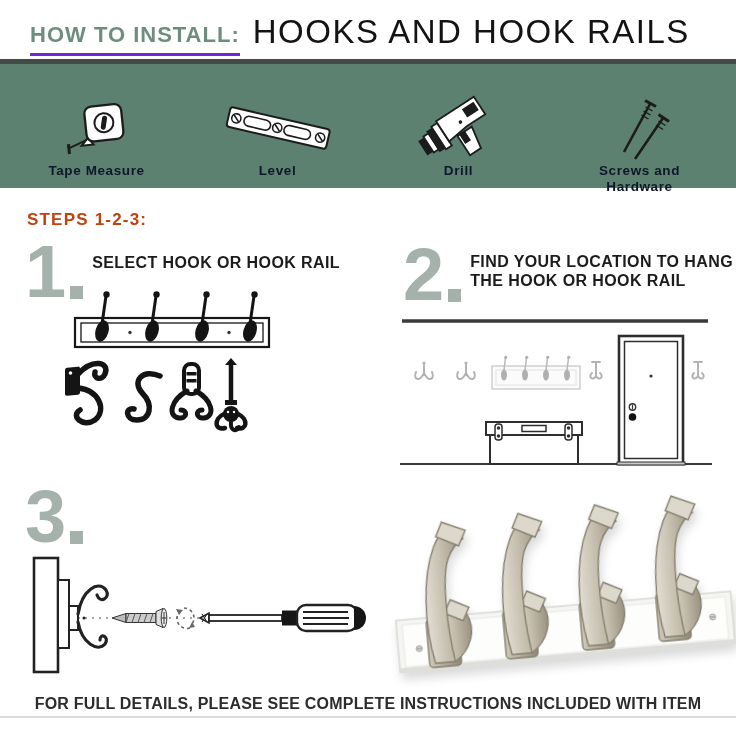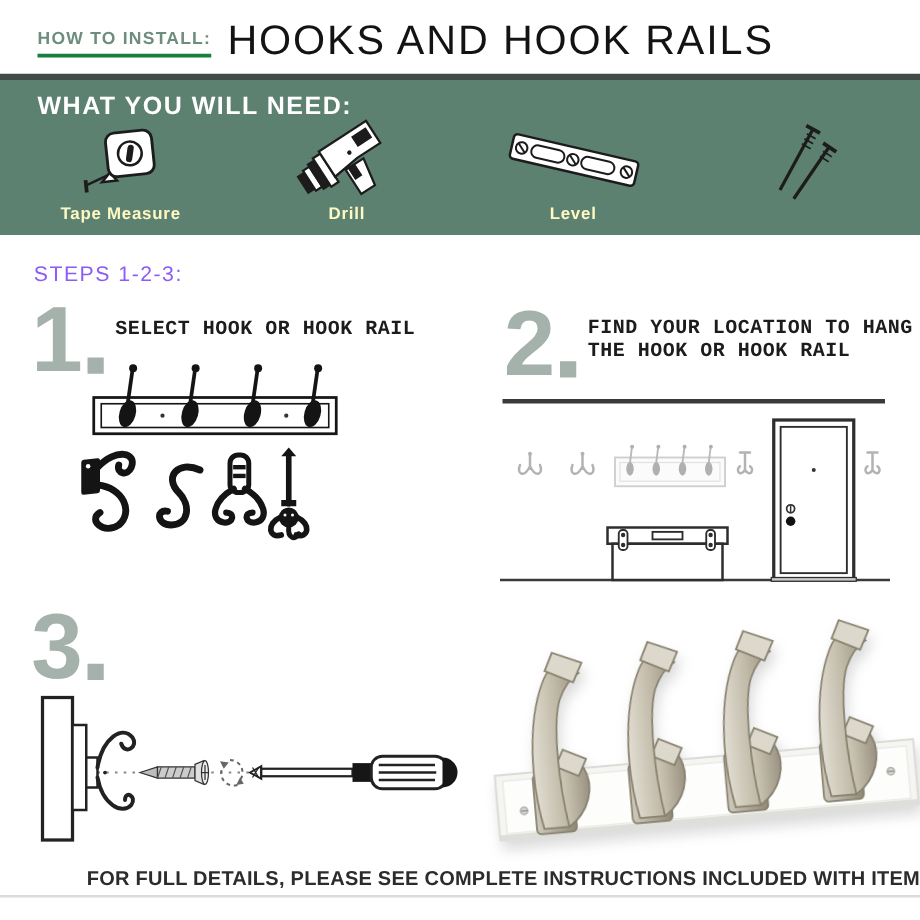--- a/index.html
+++ b/index.html
@@ -4,96 +4,114 @@
 <style>
   html,body { margin:0; padding:0; background:#ffffff; }
   .poster {
     position:relative; width:736px; height:736px; background:#ffffff;
     font-family:"Liberation Sans", sans-serif; overflow:hidden;
   }
 
   
   .header { position:absolute; top:13px; left:30px; right:20px;
             display:flex; align-items:flex-start; gap:13px; }
-  .eyebrow { font-size:14px; font-weight:bold; color:#6d8d7d; letter-spacing:1px;
-             padding-bottom:5px; border-bottom:3px solid #15803d; margin-top:9px; white-space:nowrap; }
+  .eyebrow { font-size:22px; font-weight:bold; color:#6d8d7d; letter-spacing:1px;
+             padding-bottom:5px; border-bottom:3px solid #6d28d9; margin-top:9px; white-space:nowrap; }
   .title   { font-size:33px; font-weight:normal; color:#131313; letter-spacing:1.5px; white-space:nowrap; }
 
   .divider-dark { position:absolute; top:59px; left:0; width:736px; height:5px; background:#424a46; }
 
   
   .banner { position:absolute; top:64px; left:0; width:736px; height:124px; background:#5d8171; }
   .banner-heading { position:absolute; top:10px; left:30px; font-size:20px; font-weight:bold;
                     color:#ffffff; letter-spacing:1.2px; }
   .tools { position:absolute; top:33px; left:6px; right:6px; display:flex; }
   .tool  { flex:1; display:flex; flex-direction:column; align-items:center; }
   .tool-icon { height:64px; display:flex; align-items:center; justify-content:center; }
-  .tool-label { margin-top:2px; font-size:13.5px; font-weight:bold; color:#fef9c3;
+  .tool-label { margin-top:2px; font-size:13.5px; font-weight:bold; color:#0f172a;
                 letter-spacing:.6px; text-align:center; line-height:1.2; max-width:104px; }
 
   
-  .steps-label { position:absolute; top:210px; left:27px; font-size:17px; font-weight:normal;
-                 color:#8b5cf6; letter-spacing:1.2px; }
+  .steps-label { position:absolute; top:210px; left:27px; font-size:17px; font-weight:bold;
+                 color:#c2410c; letter-spacing:1.2px; }
   .step { position:absolute; display:flex; align-items:flex-start; }
   .step-num { color:#a4b2ab; font-weight:bold; font-size:74px; line-height:.76;
               display:flex; align-items:flex-end; flex:0 0 auto; }
   .num-dot { width:13px; height:13px; background:#a4b2ab; margin-left:4px; margin-bottom:1px; }
   .step-title { font-size:16px; font-weight:bold; color:#1c1c1c; letter-spacing:.4px;
-                line-height:1.18; margin-left:9px;font-family:Liberation Mono, monospace; }
+                line-height:1.18; margin-left:9px; }
   #step1 { left:25px; top:244px; } #step1 .step-title { margin-top:10px; width:260px; }
   #step2 { left:403px; top:247px; } #step2 .step-title { margin-top:6px; width:272px; }
   #step3 { left:25px; top:489px; } #step3 .step-title { margin-top:6px; width:250px; }
 
   .illus { position:absolute; }
   #rail-illus   { left:72px;  top:288px; }
   #hooks-illus  { left:60px;  top:356px; }
   #scene-illus  { left:400px; top:314px; }
   #mount-illus  { left:26px;  top:556px; }
 
   
   .product { position:absolute; left:388px; top:496px; width:348px; height:194px; }
   .rail-wrap { position:absolute; left:0; top:6px; width:348px; height:182px;
                transform:rotate(-5deg); filter:drop-shadow(2px 7px 5px rgba(0,0,0,.14)); }
 
   
-  .footer-note { position:absolute; top:695px; left:0; width:736px; text-align:right;
+  .footer-note { position:absolute; top:695px; left:0; width:736px; text-align:center;
                  font-size:16px; font-weight:bold; color:#2c2c2c; letter-spacing:.2px; }
   .bottom-line { position:absolute; top:716px; left:0; width:736px; height:2px; background:#d8ddd9; }
 </style>
 </head>
 <body>
 
 <div class="poster">
 
   <div class="header">
     <div class="eyebrow">HOW TO INSTALL:</div>
     <div class="title">HOOKS AND HOOK RAILS</div>
   </div>
   <div class="divider-dark"></div>
 
   <div class="banner">
-    <div class="banner-heading">WHAT YOU WILL NEED:</div>
     <div class="tools">
 
       <div class="tool">
         <div class="tool-icon">
           <svg width="72" height="60" viewBox="0 0 72 60">
             <g transform="rotate(-6 36 30)">
               <path d="M7 46 L30 38" stroke="#1c1c1c" stroke-width="2" fill="none"></path>
               <path d="M6 42 l0 10" stroke="#1c1c1c" stroke-width="3"></path>
               <path d="M26 38 l-7 7 l12 0 z" fill="#ffffff" stroke="#1c1c1c" stroke-width="2"></path>
               <rect x="25" y="7" width="37" height="35" rx="7" fill="#ffffff" stroke="#1c1c1c" stroke-width="2.3"></rect>
               <circle cx="43.5" cy="24.5" r="9.5" fill="#ffffff" stroke="#1c1c1c" stroke-width="2"></circle>
               <rect x="41" y="17.5" width="5" height="14" rx="2.5" fill="#1c1c1c" transform="rotate(14 43.5 24.5)"></rect>
             </g>
           </svg>
         </div>
         <div class="tool-label">Tape Measure</div>
       </div>
 
+
+      <div class="tool">
+        <div class="tool-icon">
+          <svg width="108" height="52" viewBox="0 0 108 52">
+            <g transform="rotate(13 54 26)">
+              <rect x="3" y="15" width="102" height="20" rx="3" fill="#ffffff" stroke="#1c1c1c" stroke-width="2"></rect>
+              <rect x="19" y="20" width="27" height="10" rx="5" fill="#ffffff" stroke="#1c1c1c" stroke-width="1.6"></rect>
+              <rect x="60" y="20" width="27" height="10" rx="5" fill="#ffffff" stroke="#1c1c1c" stroke-width="1.6"></rect>
+              <circle cx="11" cy="25" r="4.6" fill="#ffffff" stroke="#1c1c1c" stroke-width="1.6"></circle>
+              <path d="M8 22 l6 6" stroke="#1c1c1c" stroke-width="1.6"></path>
+              <circle cx="53" cy="25" r="4.6" fill="#ffffff" stroke="#1c1c1c" stroke-width="1.6"></circle>
+              <path d="M50 22 l6 6" stroke="#1c1c1c" stroke-width="1.6"></path>
+              <circle cx="97" cy="25" r="4.6" fill="#ffffff" stroke="#1c1c1c" stroke-width="1.6"></circle>
+              <path d="M94 22 l6 6" stroke="#1c1c1c" stroke-width="1.6"></path>
+            </g>
+          </svg>
+        </div>
+        <div class="tool-label">Level</div>
+      </div>
 
       <div class="tool">
         <div class="tool-icon">
           <svg width="86" height="84" viewBox="0 0 86 84">
             <g transform="rotate(-33 43 42)" stroke="#1c1c1c" stroke-width="1.8" fill="#ffffff">
               <rect x="3" y="31" width="6" height="15" fill="#1c1c1c"></rect>
               <rect x="9" y="29" width="6" height="19"></rect>
               <rect x="15" y="27" width="6" height="23" fill="#1c1c1c"></rect>
               <rect x="21" y="25" width="7" height="27"></rect>
               <path d="M28 23 h45 v21 h-22 l-23 3 z"></path>
@@ -102,50 +120,32 @@
               <path d="M38 47 h17 l-4 23 h-13 z"></path>
               <rect x="41" y="47" width="5" height="10" fill="#1c1c1c"></rect>
             </g>
           </svg>
         </div>
         <div class="tool-label">Drill</div>
       </div>
 
       <div class="tool">
         <div class="tool-icon">
-          <svg width="108" height="52" viewBox="0 0 108 52">
-            <g transform="rotate(13 54 26)">
-              <rect x="3" y="15" width="102" height="20" rx="3" fill="#ffffff" stroke="#1c1c1c" stroke-width="2"></rect>
-              <rect x="19" y="20" width="27" height="10" rx="5" fill="#ffffff" stroke="#1c1c1c" stroke-width="1.6"></rect>
-              <rect x="60" y="20" width="27" height="10" rx="5" fill="#ffffff" stroke="#1c1c1c" stroke-width="1.6"></rect>
-              <circle cx="11" cy="25" r="4.6" fill="#ffffff" stroke="#1c1c1c" stroke-width="1.6"></circle>
-              <path d="M8 22 l6 6" stroke="#1c1c1c" stroke-width="1.6"></path>
-              <circle cx="53" cy="25" r="4.6" fill="#ffffff" stroke="#1c1c1c" stroke-width="1.6"></circle>
-              <path d="M50 22 l6 6" stroke="#1c1c1c" stroke-width="1.6"></path>
-              <circle cx="97" cy="25" r="4.6" fill="#ffffff" stroke="#1c1c1c" stroke-width="1.6"></circle>
-              <path d="M94 22 l6 6" stroke="#1c1c1c" stroke-width="1.6"></path>
-            </g>
-          </svg>
-        </div>
-        <div class="tool-label">Level</div>
-      </div>
-
-      <div class="tool">
-        <div class="tool-icon">
           <svg width="60" height="66" viewBox="0 0 60 66">
             <g stroke="#1c1c1c" fill="none">
               <line x1="40" y1="8" x2="14" y2="56" stroke-width="2.6"></line>
               <line x1="35" y1="4.5" x2="46" y2="10.5" stroke-width="3"></line>
               <path d="M35.5 11 l7 4 M33.5 15 l7 4 M31.5 19 l7 4" stroke-width="1.4"></path>
               <line x1="53" y1="22" x2="25" y2="63" stroke-width="2.6"></line>
               <line x1="48.5" y1="18.5" x2="59" y2="25.5" stroke-width="3"></line>
               <path d="M48.5 25 l7 4.5 M46 29 l7 4.5" stroke-width="1.4"></path>
             </g>
           </svg>
         </div>
+        <div class="tool-label">Screws and Hardware</div>
       </div>
 
     </div>
   </div>
 
   <div class="steps-label">STEPS 1-2-3:</div>
 
   <div class="step" id="step1">
     <div class="step-num">
       <span>1</span>

